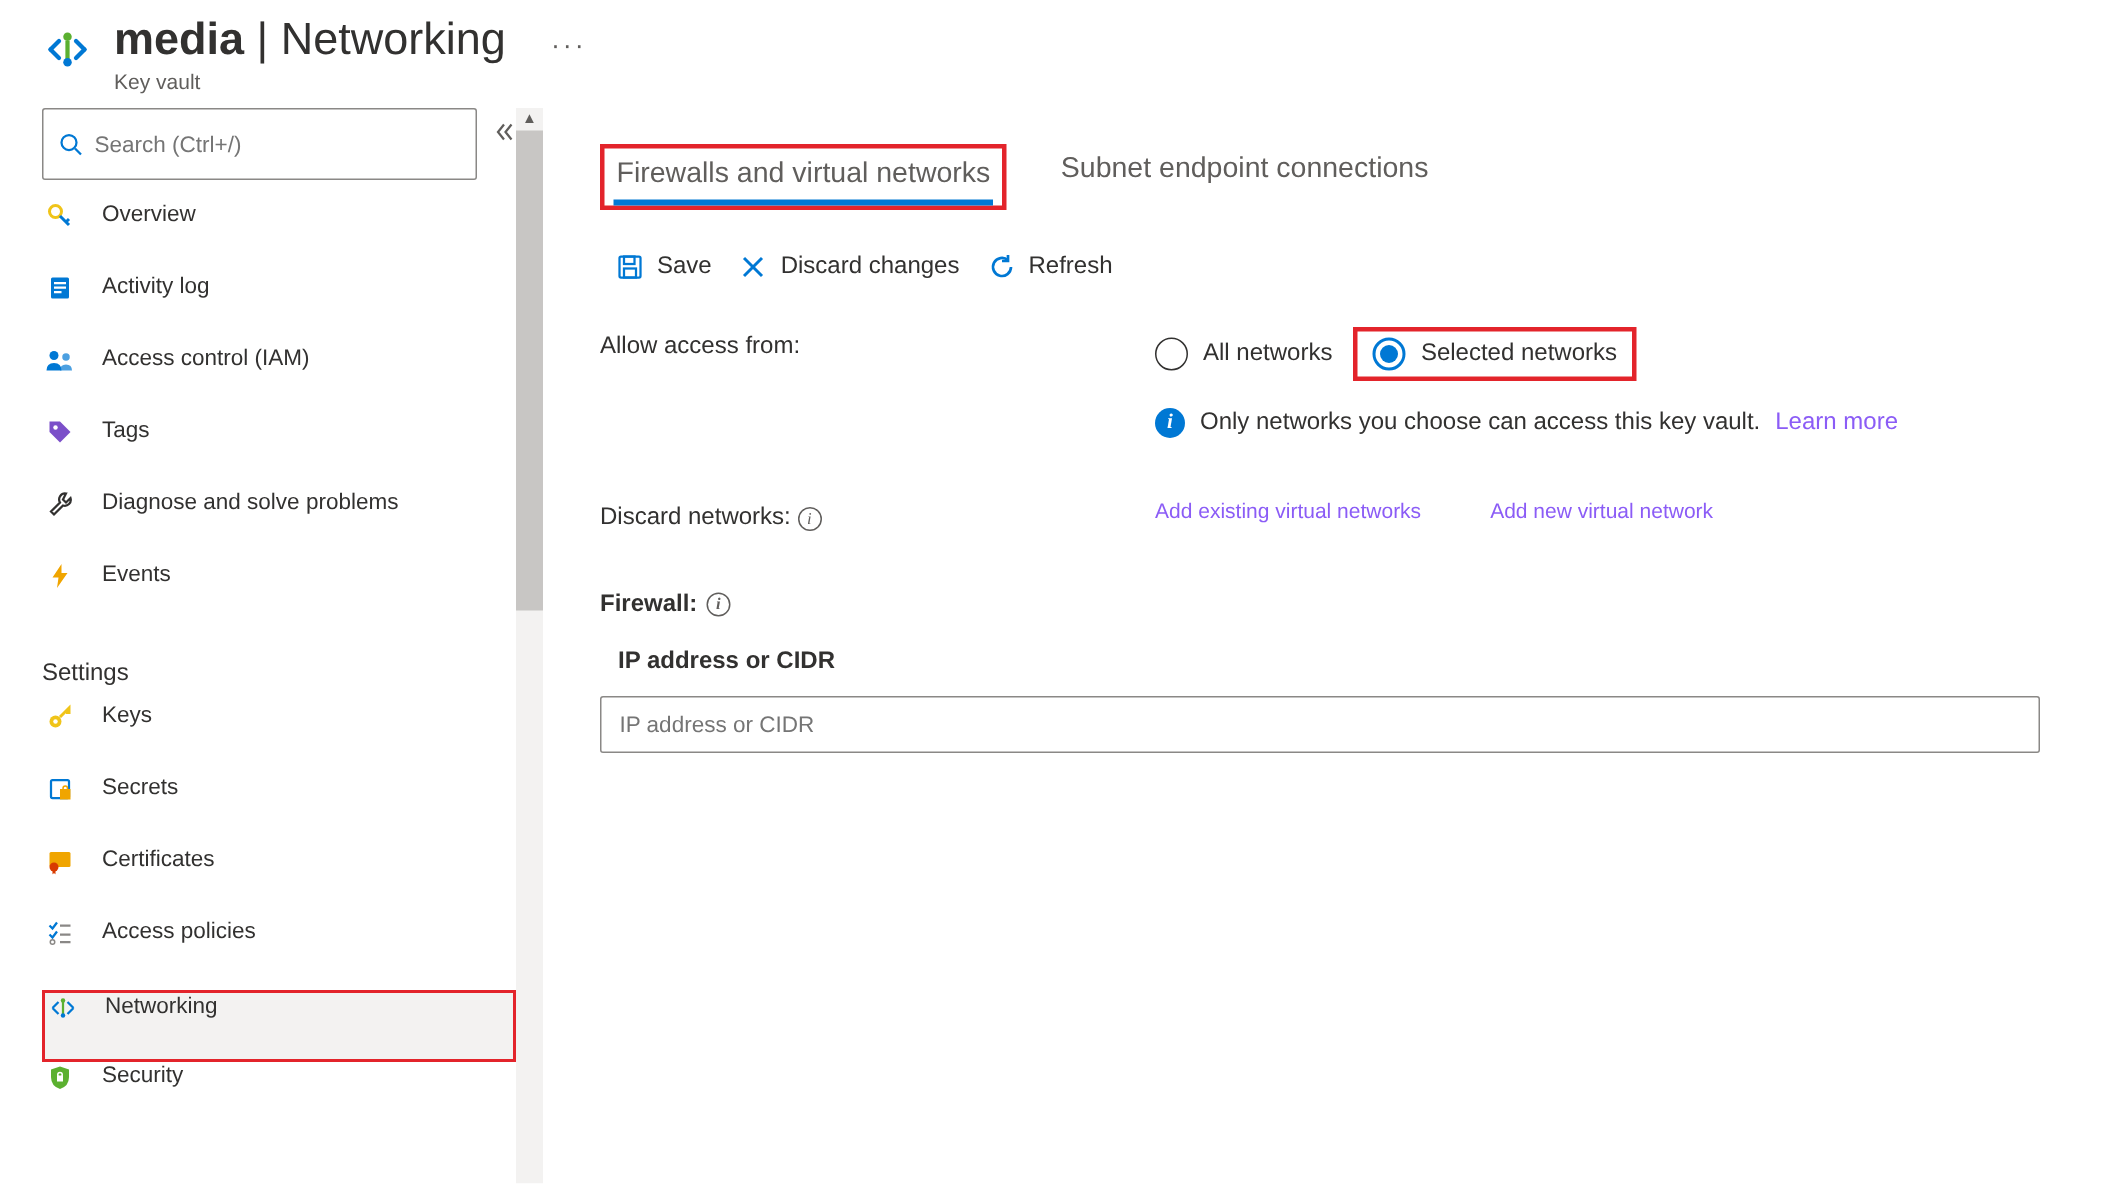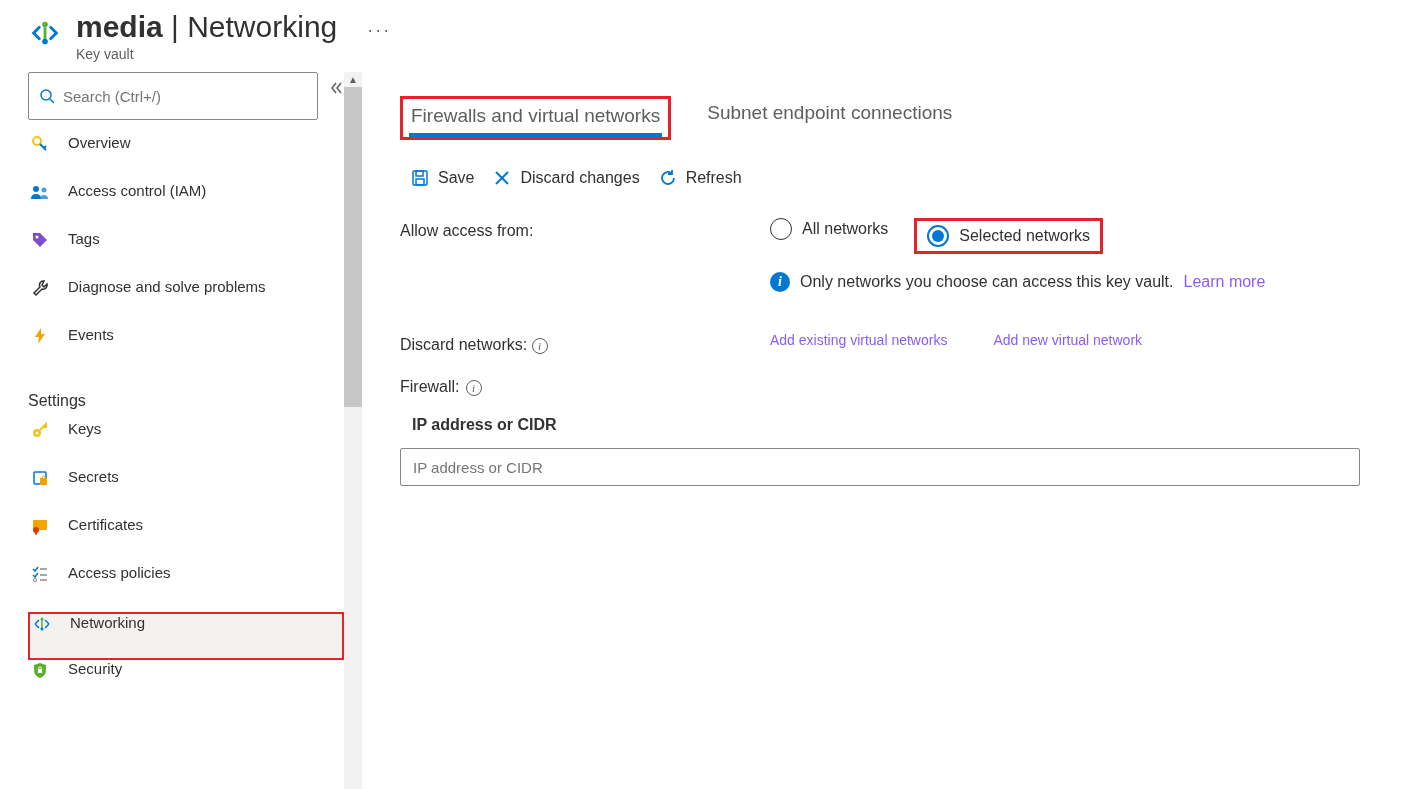--- a/index.html
+++ b/index.html
@@ -155,21 +155,21 @@
 
 .form-row { display: flex; align-items: flex-start; margin-bottom: 20px; }
 .form-label {
   width: 370px;
   font-size: 16px;
   color: #323130;
   padding-top: 4px;
 }
 .form-value { flex: 1; }
 
-.radio-group { display: flex; align-items: flex-start; gap: 26px; }
+.radio-group { display: flex; align-items: center; gap: 14px; }
 .radio {
   display: flex;
   align-items: center;
   gap: 10px;
   font-size: 16px;
   cursor: pointer;
 }
 .radio-circle {
   width: 22px;
   height: 22px;
@@ -235,25 +235,26 @@
   border-bottom: 1px solid #edebe9;
   color: #323130;
 }
 .col-vnet { width: 240px; }
 .col-subnet { width: 240px; }
 .col-rg { width: 240px; }
 .col-sub { flex: 1; }
 
 .section-label {
   font-size: 16px;
-  margin-top: 24px;
+  margin-top: 40px;
   margin-bottom: 20px;
   display: flex;
-  align-items: flex-end;
+  align-items: center;
   gap: 6px;
+  font-weight: bold;
 }
 .help-circle {
   width: 16px; height: 16px;
   border: 1px solid #605e5c;
   border-radius: 50%;
   display: inline-flex;
   align-items: center;
   justify-content: center;
   font-size: 11px;
   color: #605e5c;
@@ -321,20 +322,31 @@
       </div>
 
       <div class="nav-item">
         <span class="nav-icon">
           <svg width="18" height="18" viewBox="0 0 18 18">
               <circle cx="6" cy="6" r="4" fill="none" stroke="#f0c419" stroke-width="2"></circle>
               <path d="M9 9 L15 15 M13 13 L15 11" stroke="#0078d4" stroke-width="2"></path>
             </svg>
         </span>
         <span>Overview</span>
+      </div>
+      <div class="nav-item">
+        <span class="nav-icon">
+          <svg width="18" height="18" viewBox="0 0 18 18">
+              <rect x="3" y="2" width="12" height="14" rx="1" fill="#0078d4"></rect>
+              <rect x="5" y="5" width="8" height="1.5" fill="#fff"></rect>
+              <rect x="5" y="8" width="8" height="1.5" fill="#fff"></rect>
+              <rect x="5" y="11" width="5" height="1.5" fill="#fff"></rect>
+            </svg>
+        </span>
+        <span>Activity log</span>
       </div>
       <div class="nav-item">
         <span class="nav-icon">
           <svg width="20" height="18" viewBox="0 0 20 18">
               <circle cx="6" cy="6" r="3" fill="#0078d4"></circle>
               <circle cx="14" cy="7" r="2.5" fill="#0078d4" opacity="0.7"></circle>
               <path d="M1 16 Q1 11 6 11 Q11 11 11 16" fill="#0078d4"></path>
               <path d="M10 16 Q10 12 14 12 Q18 12 18 16" fill="#0078d4" opacity="0.7"></path>
             </svg>
         </span>

